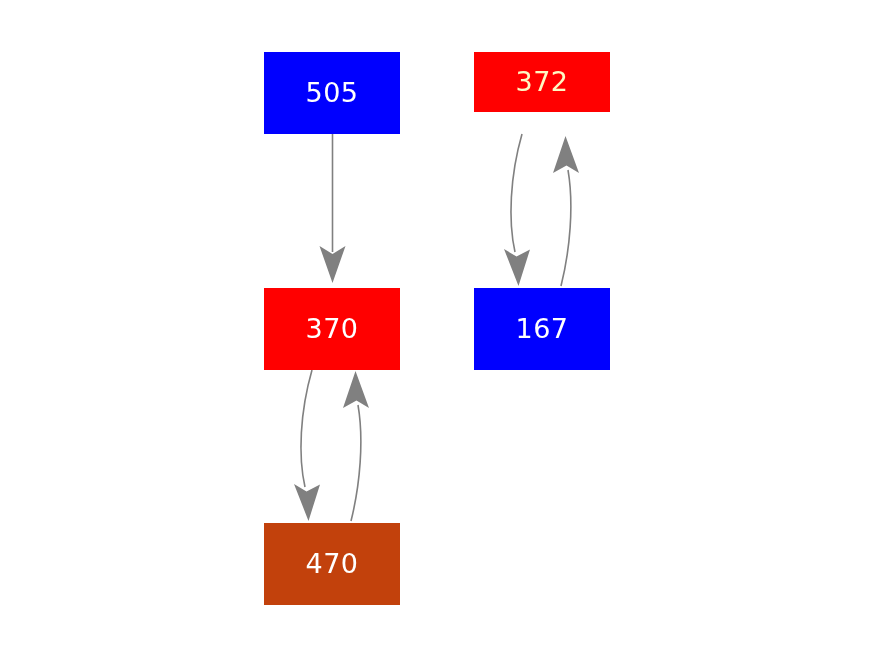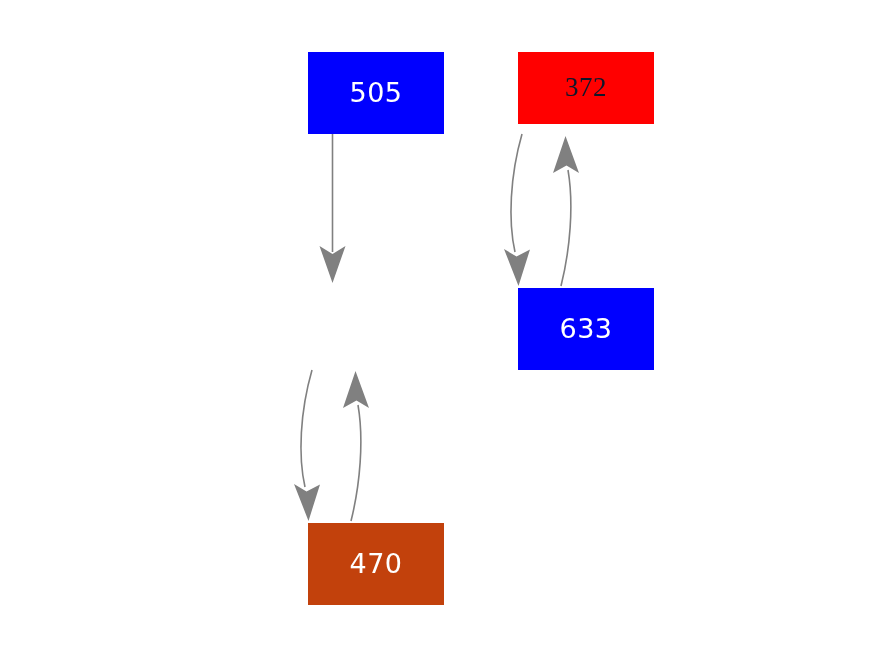--- a/index.html
+++ b/index.html
@@ -32,21 +32,20 @@
     align-items: center;
     justify-content: center;
     box-sizing: border-box;
     color: #ffffff;
     font-family: "DejaVu Sans", sans-serif;
     font-size: 27px;
     font-weight: 400;
     line-height: 1;
     letter-spacing: 0.5px;
     user-select: none;
-    margin-left: 44px;
   }
   .node-label {
     display: block;
     transform: translateY(-1px);
   }
 </style>
 </head>
 <body>
 
 <div id="canvas" style="background: rgb(255, 255, 255);">
@@ -77,26 +76,29 @@
       <path d="M 561 286 C 570 250 574 205 568 170" fill="none" stroke="#808080" stroke-width="1.6"></path>
       <path d="M 565.5 136 L 579 173 L 566.5 165.5 L 553 173 Z" fill="#808080" stroke="none"></path>
     </g>
 
   </svg>
 
   <div class="node" style="left: 264px; top: 52px; width: 136px; height: 82px; background: rgb(0, 0, 255); color: rgb(255, 255, 255);">
     <span class="node-label">505</span>
   </div>
 
-  <div class="node" style="left: 474px; top: 52px; width: 136px; height: 72px; background: rgb(255, 0, 0); color: #0f172a; font-family: Liberation Serif, serif;">
+  <div class="node" style="left: 474px; top: 52px; width: 136px; height: 60px; background: rgb(255, 0, 0); color: #fef9c3;">
     <span class="node-label">372</span>
   </div>
 
+  <div class="node" style="left: 264px; top: 288px; width: 136px; height: 82px; background: rgb(255, 0, 0); color: rgb(255, 255, 255);">
+    <span class="node-label">370</span>
+  </div>
 
   <div class="node" style="left: 474px; top: 288px; width: 136px; height: 82px; background: rgb(0, 0, 255); color: rgb(255, 255, 255);">
-    <span class="node-label">633</span>
+    <span class="node-label">167</span>
   </div>
 
   <div class="node" style="left: 264px; top: 523px; width: 136px; height: 82px; background: #c2410c; color: rgb(255, 255, 255);">
     <span class="node-label">470</span>
   </div>
 
 </div>
 
 </body></html>

